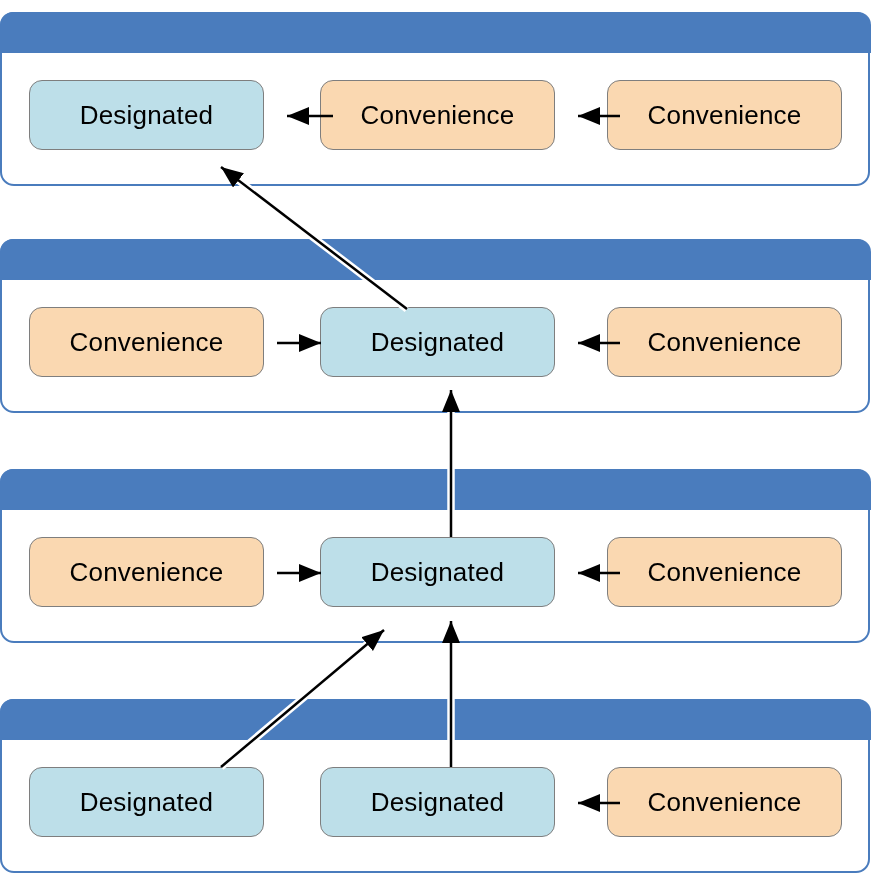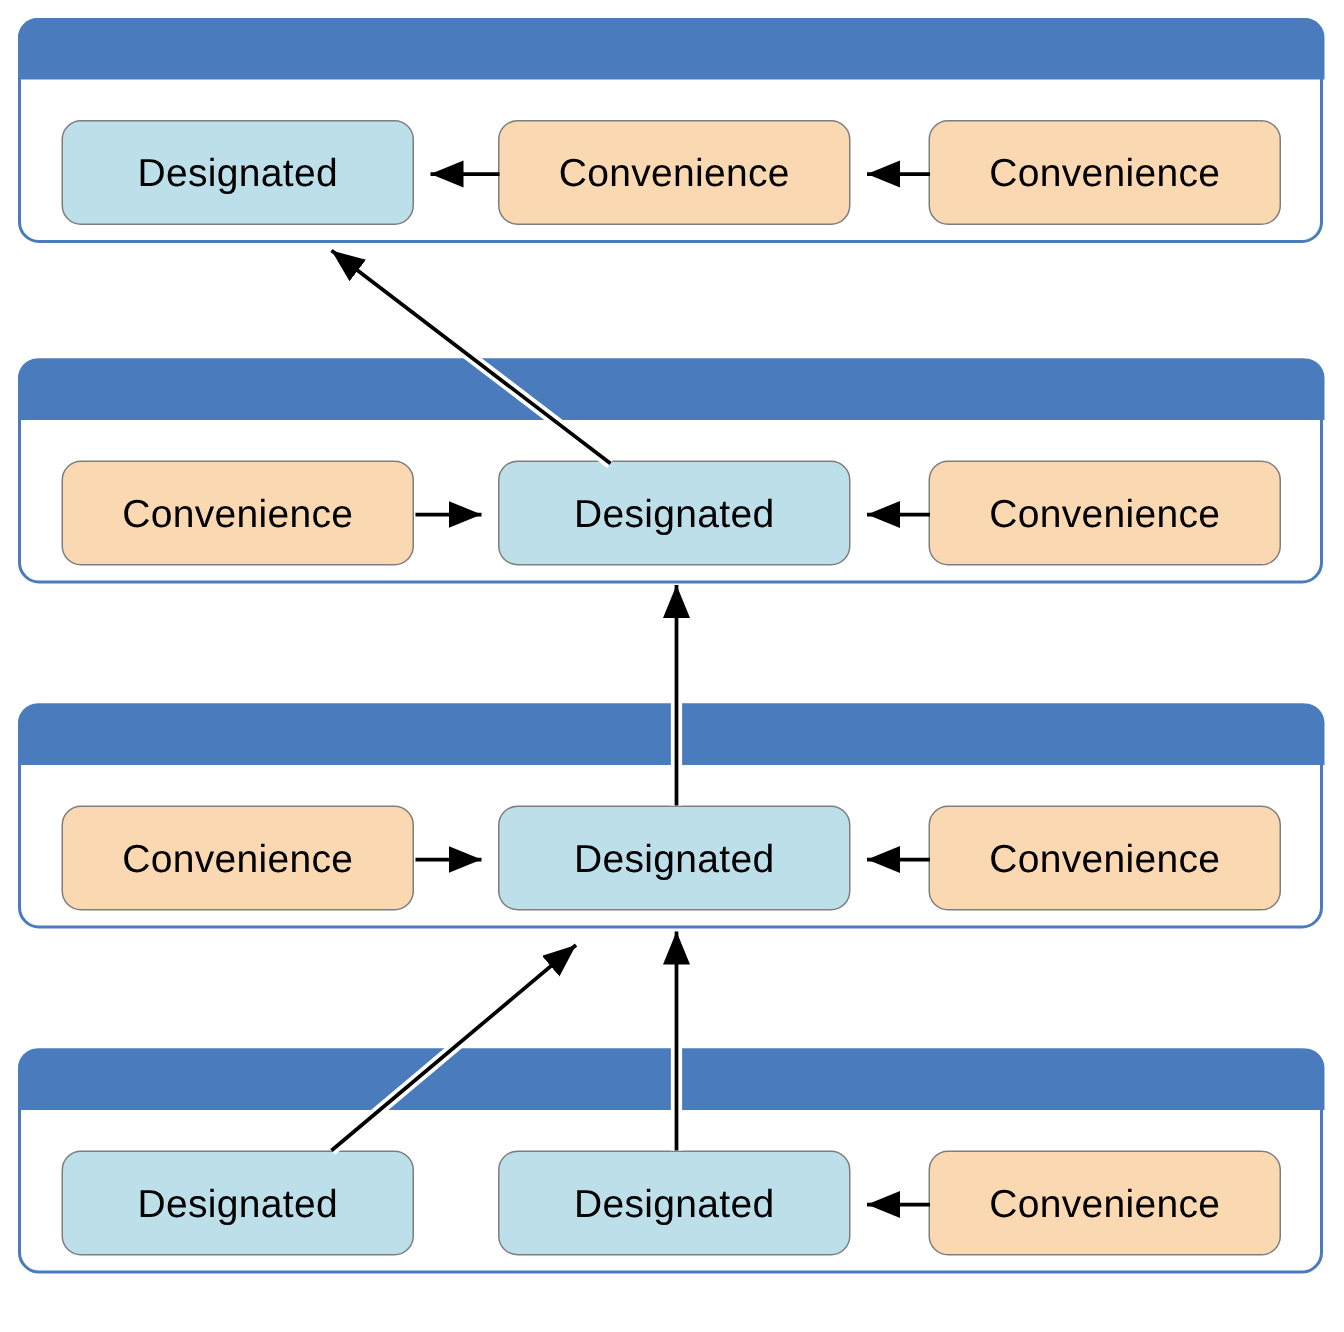--- a/index.html
+++ b/index.html
@@ -15,23 +15,23 @@
   body {
     width: 896px; height: 888px;
     background: var(--page_bg);
     font-family: "Liberation Sans", sans-serif;
     position: relative;
     overflow: hidden;
   }
   .diagram { position: absolute; inset: 0; }
   .frame {
     position: absolute;
-    left: 12px;
+    left: 0;
     width: 870px;
-    height: 150px;
+    height: 174px;
     box-sizing: border-box;
     background: #FFFFFF;
     border: 2.5px solid var(--frame_blue);
     border-radius: 14px;
   }
   .row1 { top: 12px; }
   .row2 { top: 239px; }
   .row3 { top: 469px; }
   .row4 { top: 699px; }
   .frame-header {

